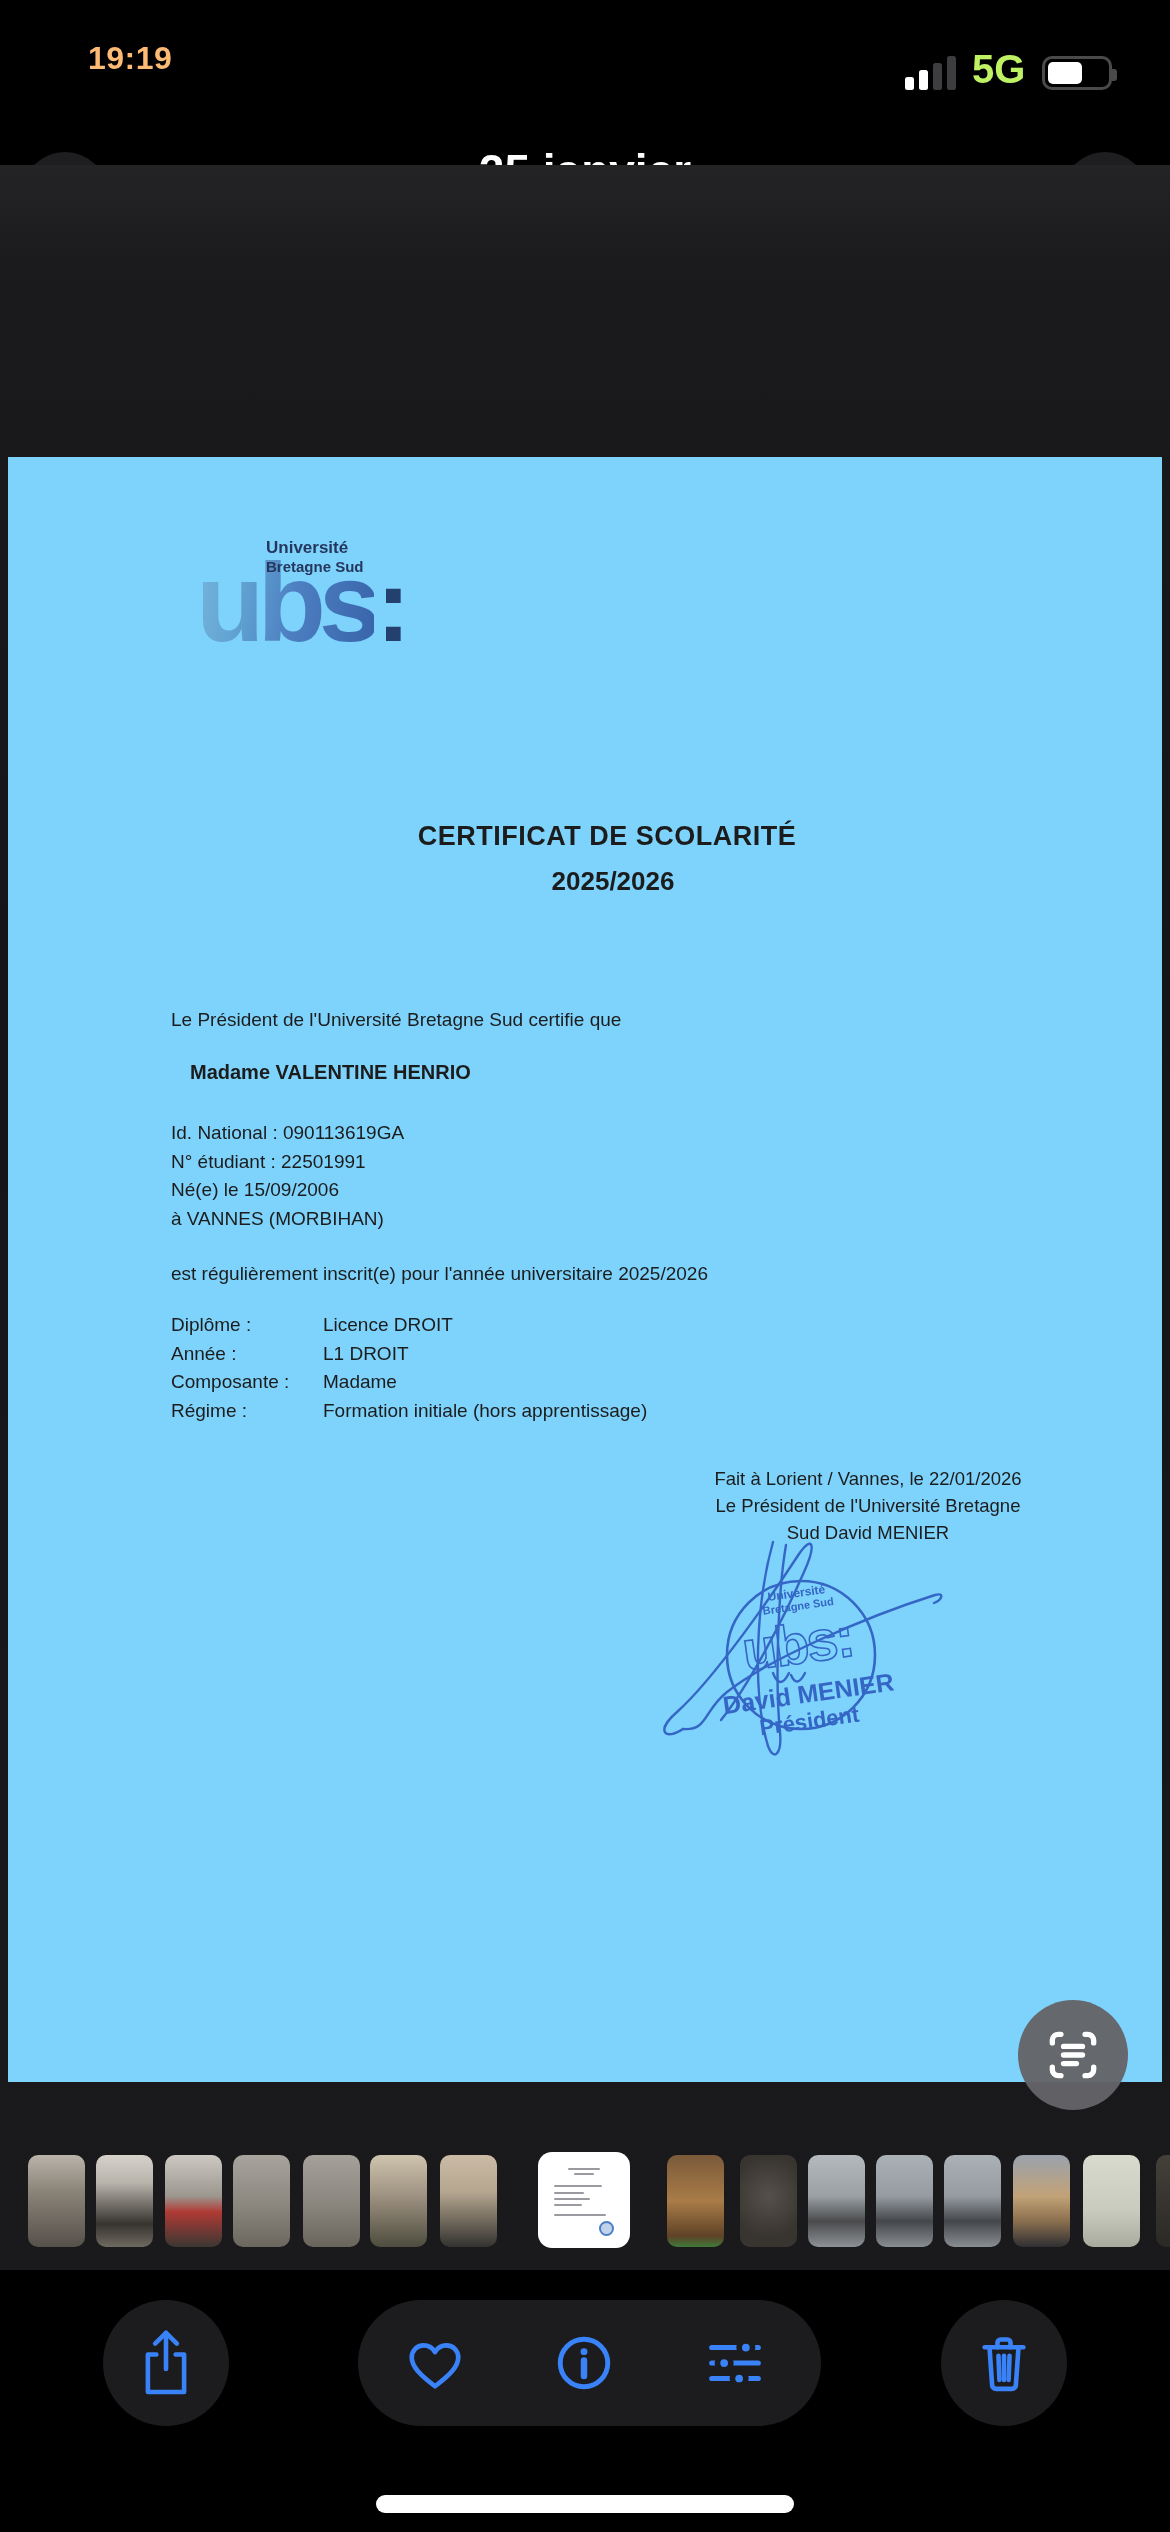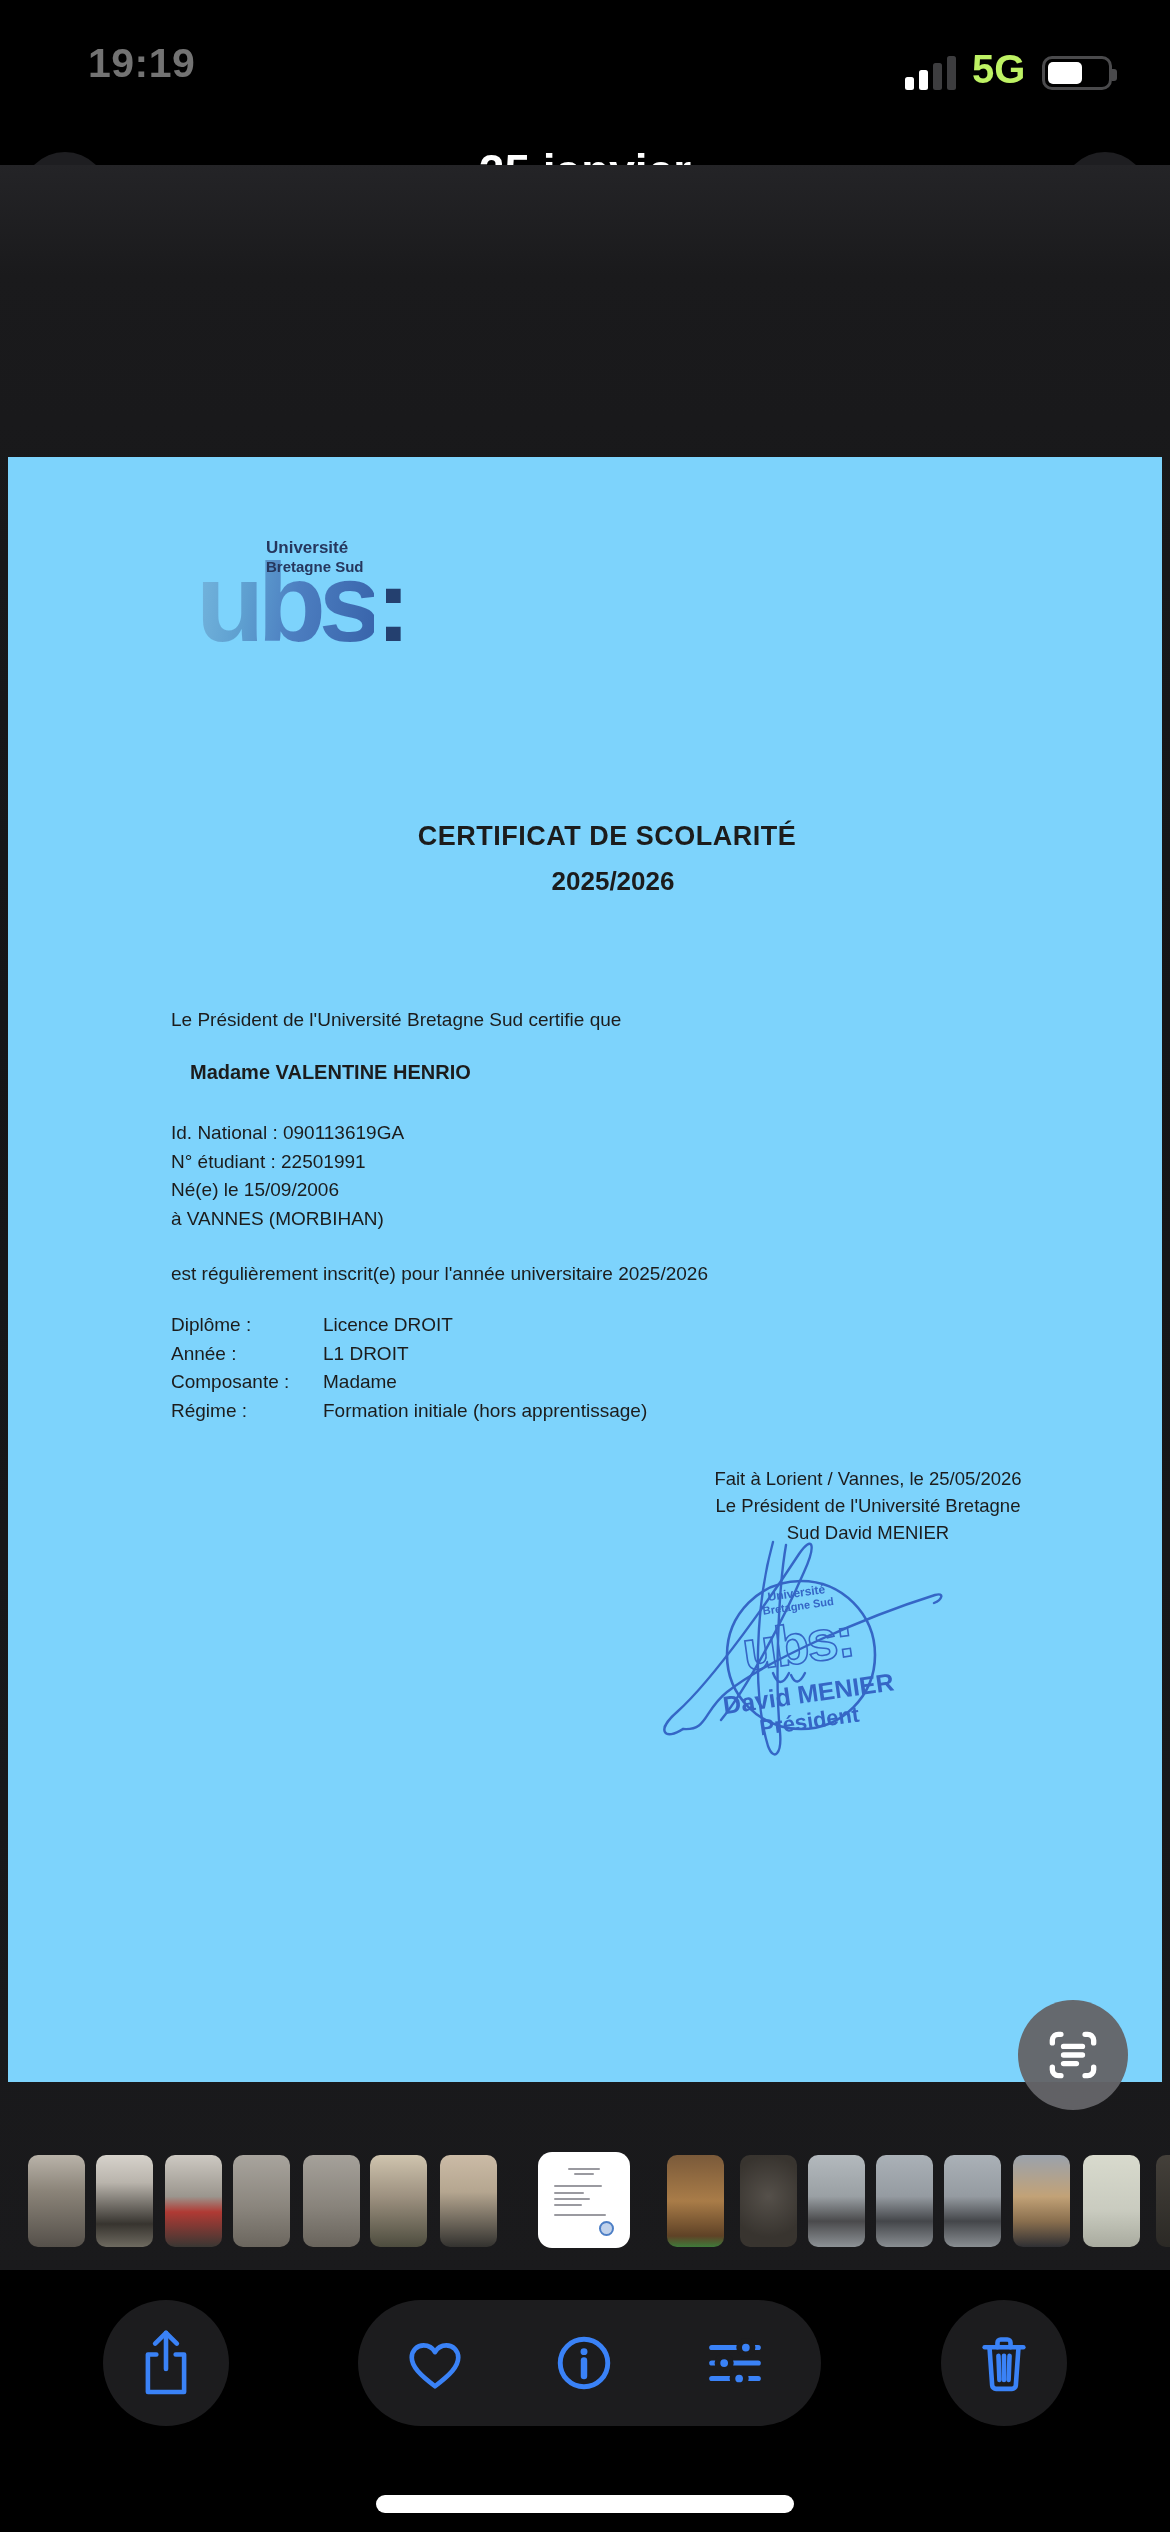--- a/index.html
+++ b/index.html
@@ -1,21 +1,21 @@
 <!DOCTYPE html>
 <html><head>
 <meta charset="utf-8">
 <style>
   * { margin:0; padding:0; box-sizing:border-box; }
   html,body { background:#000; }
   body { font-family:"Liberation Sans","DejaVu Sans",sans-serif; }
   .phone { position:relative; width:1170px; height:2532px; background:#000; overflow:hidden; margin:0 auto; }
 
   
-  .status-time { position:absolute; left:88px; top:40px; color:#737373; font-size:41px; font-weight:700; letter-spacing:0.5px; }
+  .status-time { position:absolute; left:88px; top:40px; color:#fdba74; font-size:32px; font-weight:700; letter-spacing:0.5px; }
   .signal { position:absolute; left:905px; top:54px; width:52px; height:36px; }
   .signal .bar { position:absolute; bottom:0; width:9px; border-radius:2.5px; }
   .signal .b1 { left:0;  height:13px; }
   .signal .b2 { left:14px; height:20px; }
   .signal .b3 { left:28px; height:27px; }
   .signal .b4 { left:42px; height:34px; }
   .bar.on  { background:#fff; }
   .bar.off { background:#3d3d3f; }
   .net-label { position:absolute; left:972px; top:47px; color:#bef264; font-size:40px; font-weight:700; }
   .battery { position:absolute; left:1042px; top:56px; width:70px; height:34px; border:3px solid #4a4a4c; border-radius:10px; }
@@ -135,21 +135,21 @@
     <div class="doc-enroll">est régulièrement inscrit(e) pour l'année universitaire 2025/2026</div>
 
     <div class="doc-fields">
       <div><span class="lbl">Diplôme :</span><span>Licence DROIT</span></div>
       <div><span class="lbl">Année :</span><span>L1 DROIT</span></div>
       <div><span class="lbl">Composante :</span><span>Madame</span></div>
       <div><span class="lbl">Régime :</span><span>Formation initiale (hors apprentissage)</span></div>
     </div>
 
     <div class="doc-sig">
-      <div>Fait à Lorient / Vannes, le 25/05/2026</div>
+      <div>Fait à Lorient / Vannes, le 22/01/2026</div>
       <div>Le Président de l'Université Bretagne</div>
       <div>Sud David MENIER</div>
     </div>
 
     <svg class="stamp" width="300" height="245" viewBox="0 0 300 245">
       <g stroke="#3566c6" fill="none" stroke-width="2.6">
         <circle cx="148" cy="122" r="74"></circle>
       </g>
       <g transform="rotate(-8 148 122)" fill="#3566c6" text-anchor="middle" font-family="Liberation Sans, DejaVu Sans, sans-serif">
         <text x="152" y="64" font-size="12" font-weight="700">Université</text>

